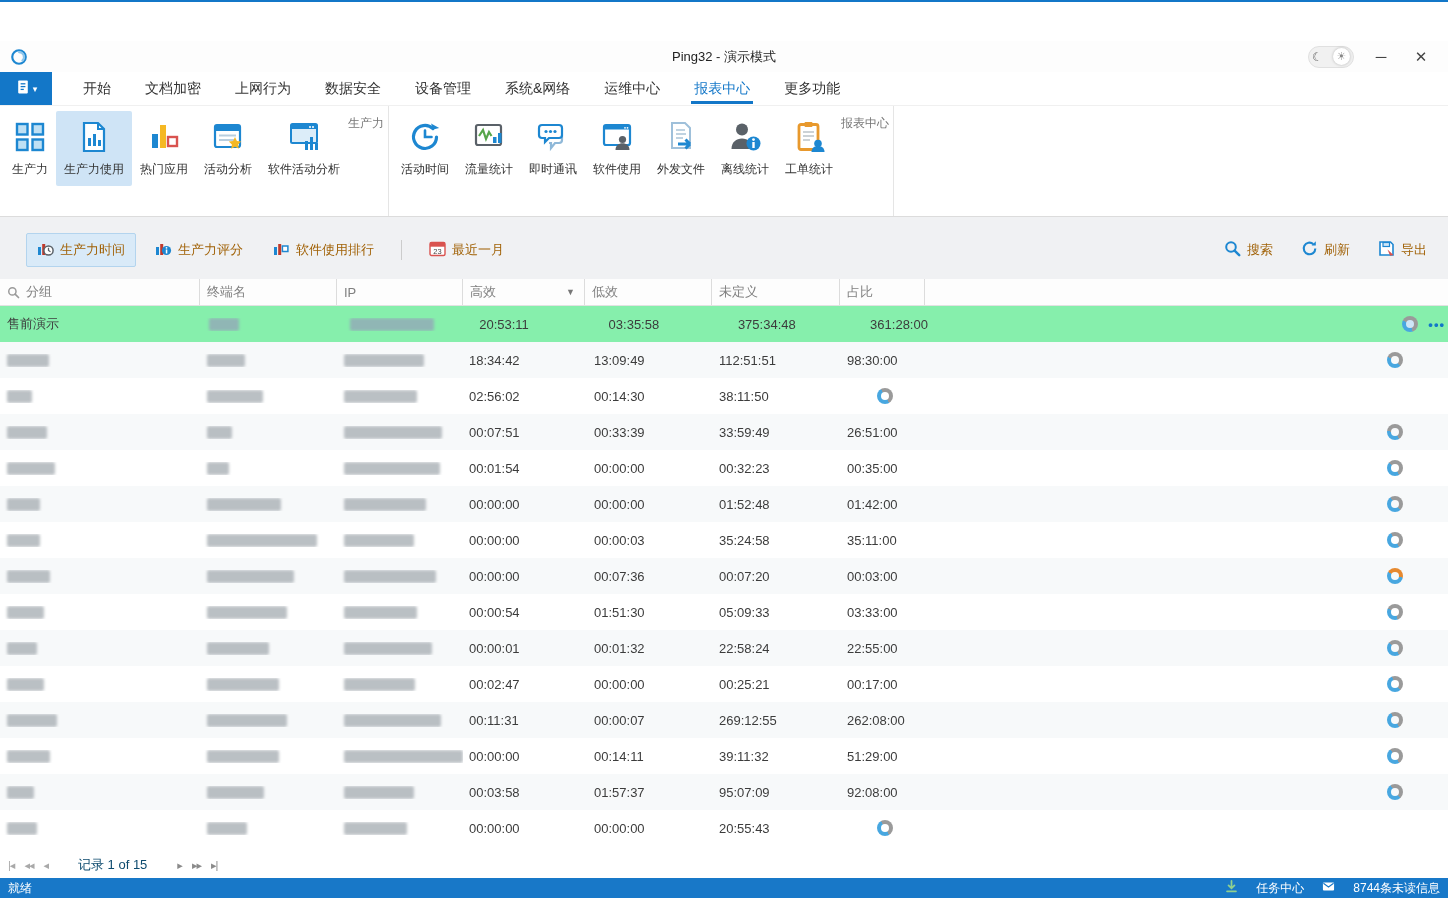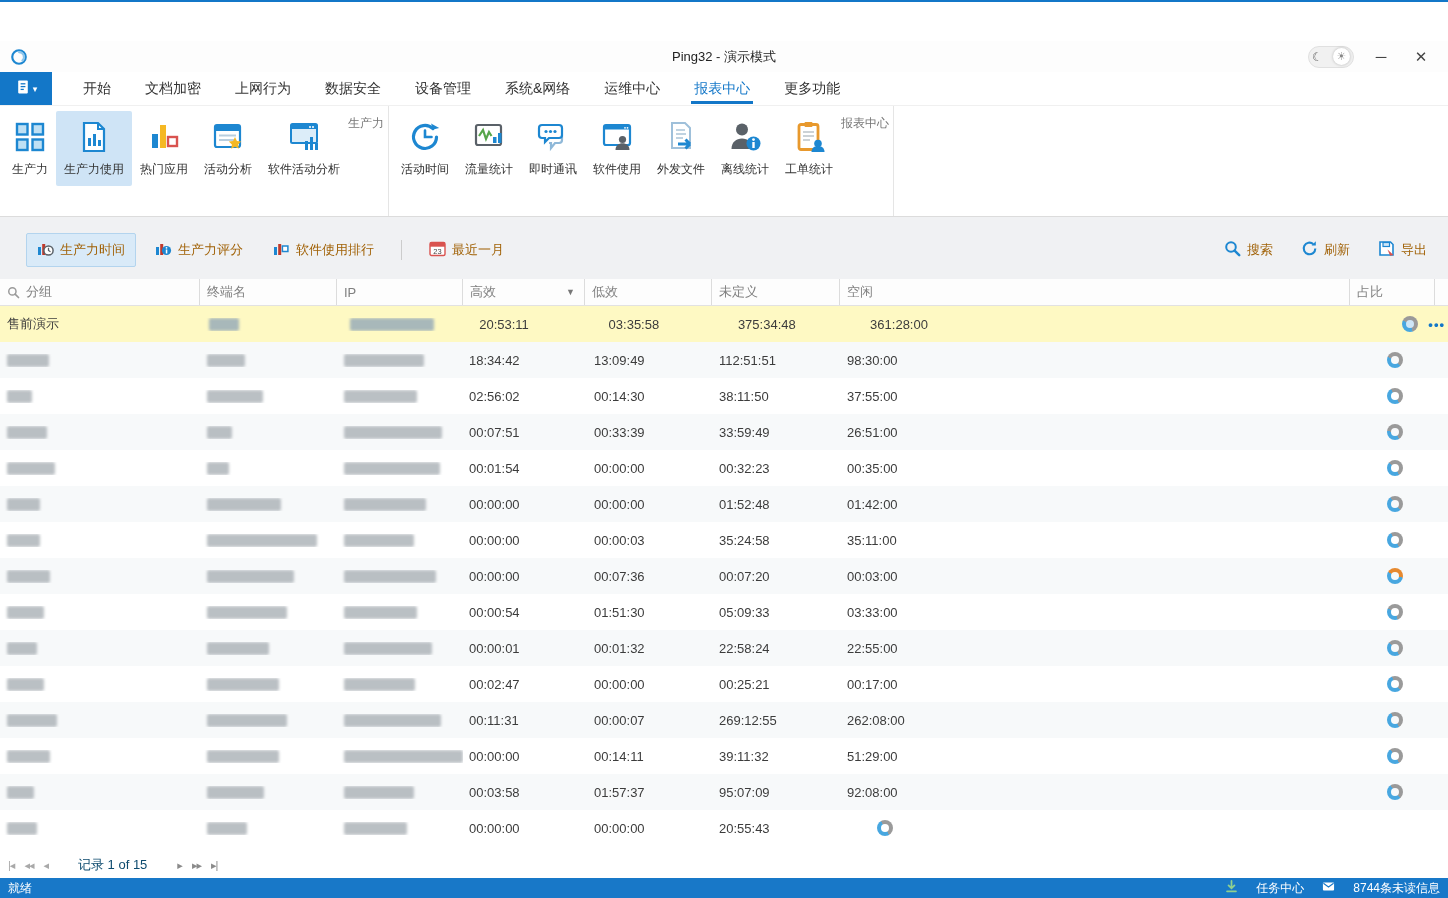--- a/index.html
+++ b/index.html
@@ -52,21 +52,21 @@
   .hcell { display:flex; align-items:center; border-right:1px solid #dcdcdc; padding-left:7px; gap:6px; position:relative; }
   .hsearch svg { width:13px; height:13px; display:block; }
   .harrow { position:absolute; right:9px; font-size:9px; color:#777; }
   .c-group { width:200px; } .c-terminal { width:137px; } .c-ip { width:126px; }
   .c-eff { width:122px; } .c-ineff { width:127px; } .c-undef { width:128px; }
   .c-idle { width:510px; } .c-ratio { width:85px; } .c-end { width:13px; border-right:none !important; }
 
   .tbody { }
   .trow { height:36px; display:flex; align-items:center; font-size:13px; color:#3c3c3c; position:relative; background:#fff; }
   .trow.alt { background:#f7f9fa; }
-  .trow.selected { background:#fef9c3;gap:8px; }
+  .trow.selected { background:#86efac;gap:8px; }
   .cell { padding-left:7px; display:flex; align-items:center; overflow:hidden; }
   .cell.c-eff { padding-left:6px; } .cell.c-ineff { padding-left:9px; }
   .blur { height:13px; background:#aab1b6; opacity:.8; filter:blur(1.6px); border-radius:2px; }
   .trow.selected .blur { background:#93a8b8; }
   .donut { width:16px; height:16px; border-radius:50%; margin-left:30px; position:relative; flex:none; }
   .donut::after { content:""; position:absolute; inset:4px; border-radius:50%; background:#fff; }
   .trow.alt .donut::after { background:#f7f9fa; }
   .trow.selected .donut::after { background:#cfe6f7; }
   .rowmenu { position:absolute; right:3px; top:0; height:36px; display:flex; align-items:center; color:#1377c8; font-weight:bold; font-size:13px; letter-spacing:1px; }
 
@@ -373,23 +373,20 @@
     <div class="hcell c-eff">
       <span>高效</span>
       <span class="harrow">▼</span>
     </div>
     <div class="hcell c-ineff">
       <span>低效</span>
     </div>
     <div class="hcell c-undef">
       <span>未定义</span>
     </div>
-    <div class="hcell c-idle">
-      <span>空闲</span>
-    </div>
     <div class="hcell c-ratio">
       <span>占比</span>
     </div>
     <div class="hcell c-end"></div>
   </div>
 
   <div class="tbody">
       <div class="trow selected">
         <div class="cell c-group">
           <span>售前演示</span>
@@ -454,23 +451,20 @@
           <div class="blur" style="width: 73px;"></div>
         </div>
         <div class="cell c-eff">
           <span>02:56:02</span>
         </div>
         <div class="cell c-ineff">
           <span>00:14:30</span>
         </div>
         <div class="cell c-undef">
           <span>38:11:50</span>
-        </div>
-        <div class="cell c-idle">
-          <span>37:55:00</span>
         </div>
         <div class="cell c-ratio">
           <div class="donut" style="background: conic-gradient(from 150deg, rgb(72, 167, 224) 0%, rgb(72, 167, 224) 50%, rgb(154, 154, 154) 50%, rgb(154, 154, 154) 100%);"></div>
         </div>
       </div>
       <div class="trow alt">
         <div class="cell c-group">
           <div class="blur" style="width: 40px;"></div>
         </div>
         <div class="cell c-terminal">

